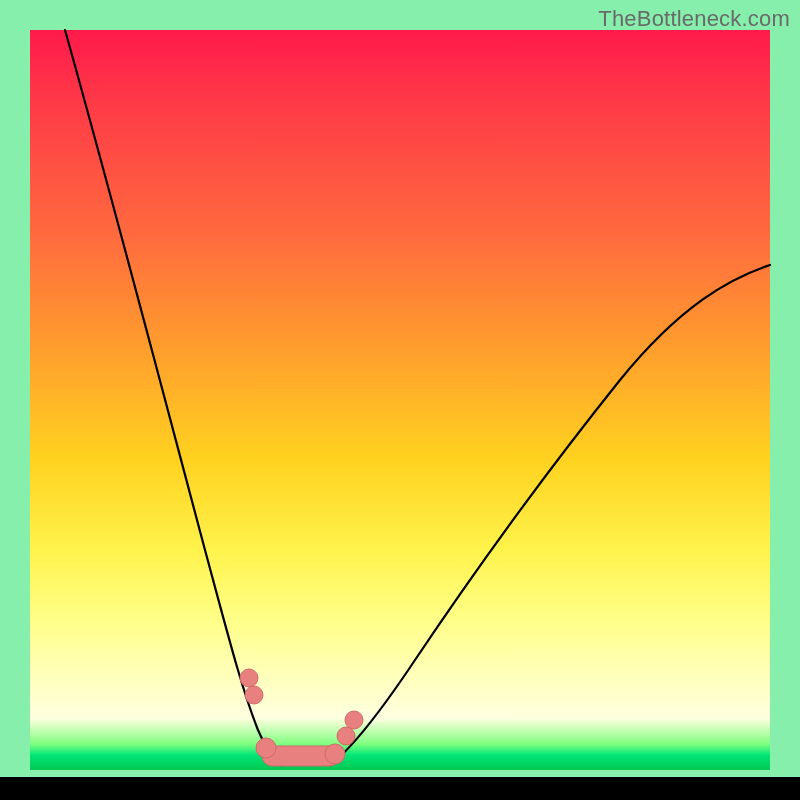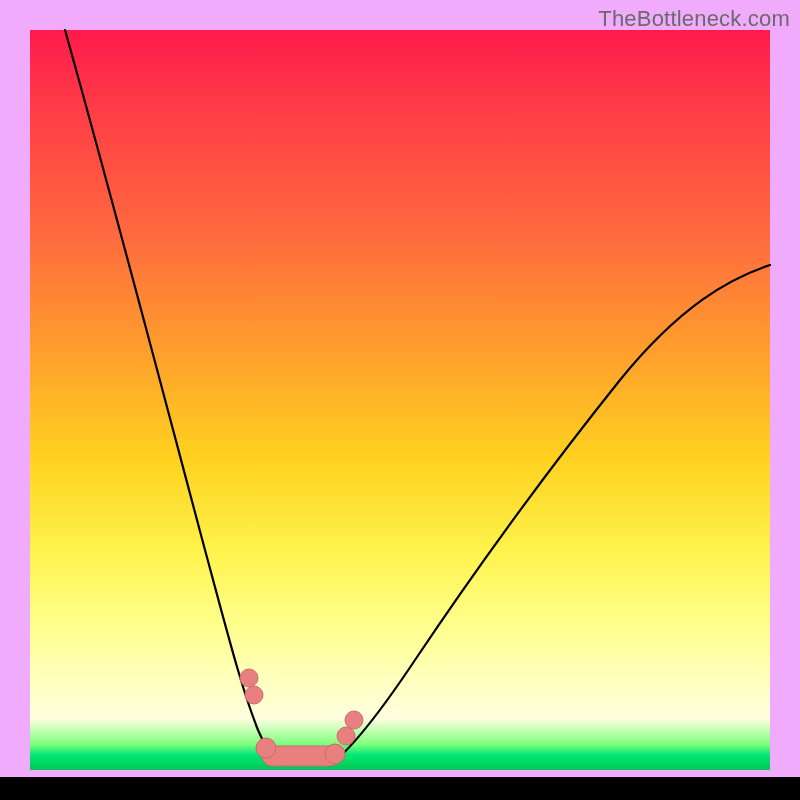--- a/index.html
+++ b/index.html
@@ -9,21 +9,21 @@
     height: 800px;
     background: #000;
     overflow: hidden;
   }
   .frame {
     position: absolute;
     left: 0;
     top: 0;
     width: 800px;
     height: 777px;
-    background: #f0abfc;
+    background: #86efac;
   }
   .plot-area {
     position: absolute;
     left: 30px;
     top: 30px;
     width: 740px;
     height: 740px;
     
     background: linear-gradient(
       to bottom,

